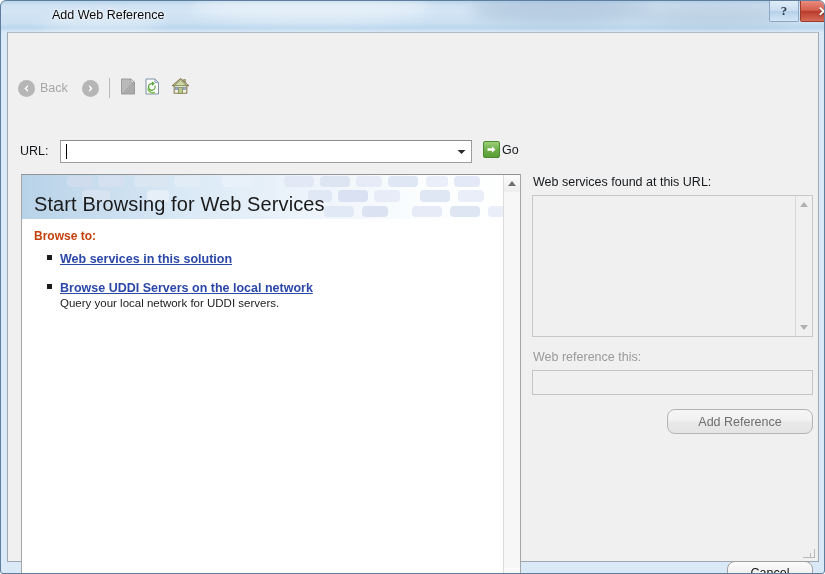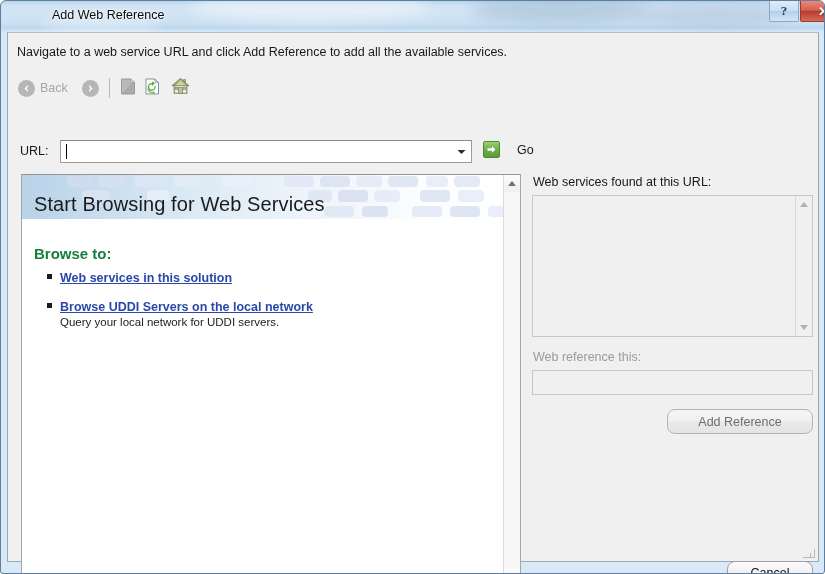--- a/index.html
+++ b/index.html
@@ -197,21 +197,21 @@
   }
   .go-icon {
     width: 17px; height: 17px;
     background: linear-gradient(to bottom, #9ccf7a 0%, #6cae48 52%, #5a9c37 100%);
     border: 1px solid #4b8a2e;
     border-radius: 2px;
     display: flex; align-items: center; justify-content: center;
     box-sizing: border-box;
   }
   .go-text {
-    margin-left: 17px;
+    margin-left: 2px;
     font-size: 12.5px;
     color: #15181c;
   }
 
   
   .browser {
     position: absolute;
     left: 13px; top: 141px;
     width: 500px; height: 412px;
     box-sizing: border-box;
@@ -245,24 +245,24 @@
     padding: 10px 14px 0 12px;
   }
   .para {
     font-size: 12px;
     color: #1b1b1b;
     line-height: 15px;
     width: 455px;
     margin: 0 0 13px 0;
   }
   .browse-to {
-    font-size: 15px;
+    font-size: 12px;
     font-weight: bold;
-    color: #15803d;
-    margin: 16px 0 6px 0;
+    color: #c2410c;
+    margin: 0 0 6px 0;
   }
   .link-list {
     list-style: none;
     margin: 0; padding: 0 0 0 26px;
   }
   .link-list li {
     position: relative;
     margin-bottom: 11px;
   }
   .link-list li::before {
@@ -407,21 +407,20 @@
     <div class="title-text">Add Web Reference</div>
 
     <div class="cap-group">
       <div class="cap-btn cap-help">?</div>
       <div class="cap-btn cap-close">✕</div>
     </div>
   </div>
 
   <div class="client">
 
-    <div class="intro">Navigate to a web service URL and click Add Reference to add all the available services.</div>
 
     <div class="toolbar">
 
       <div class="tb-item">
         <span class="nav-circle">
           <svg width="11" height="11" viewBox="0 0 11 11">
             <path d="M7 2 L3.4 5.5 L7 9 L7 7.2 L5.4 5.5 L7 3.8 Z" fill="#ffffff"></path>
           </svg>
         </span>
         <span class="back-label">Back</span>

